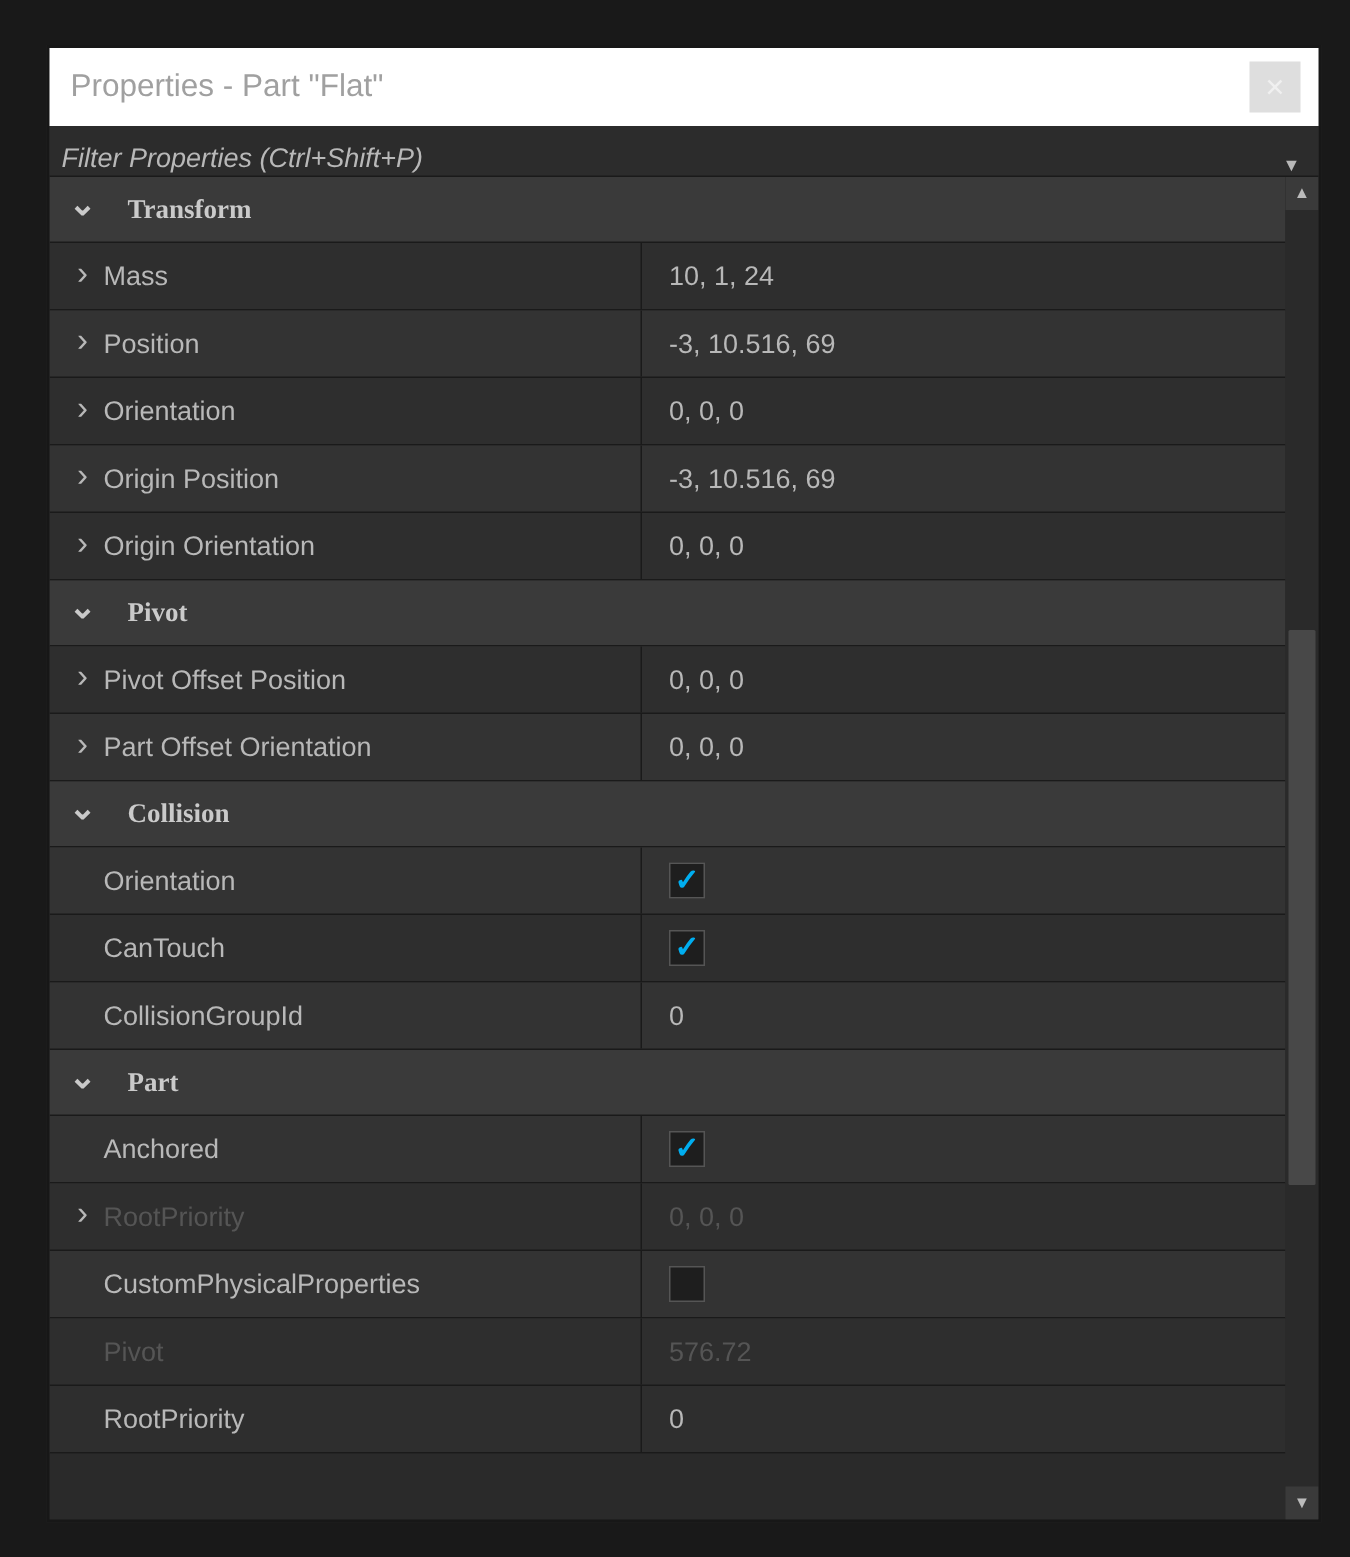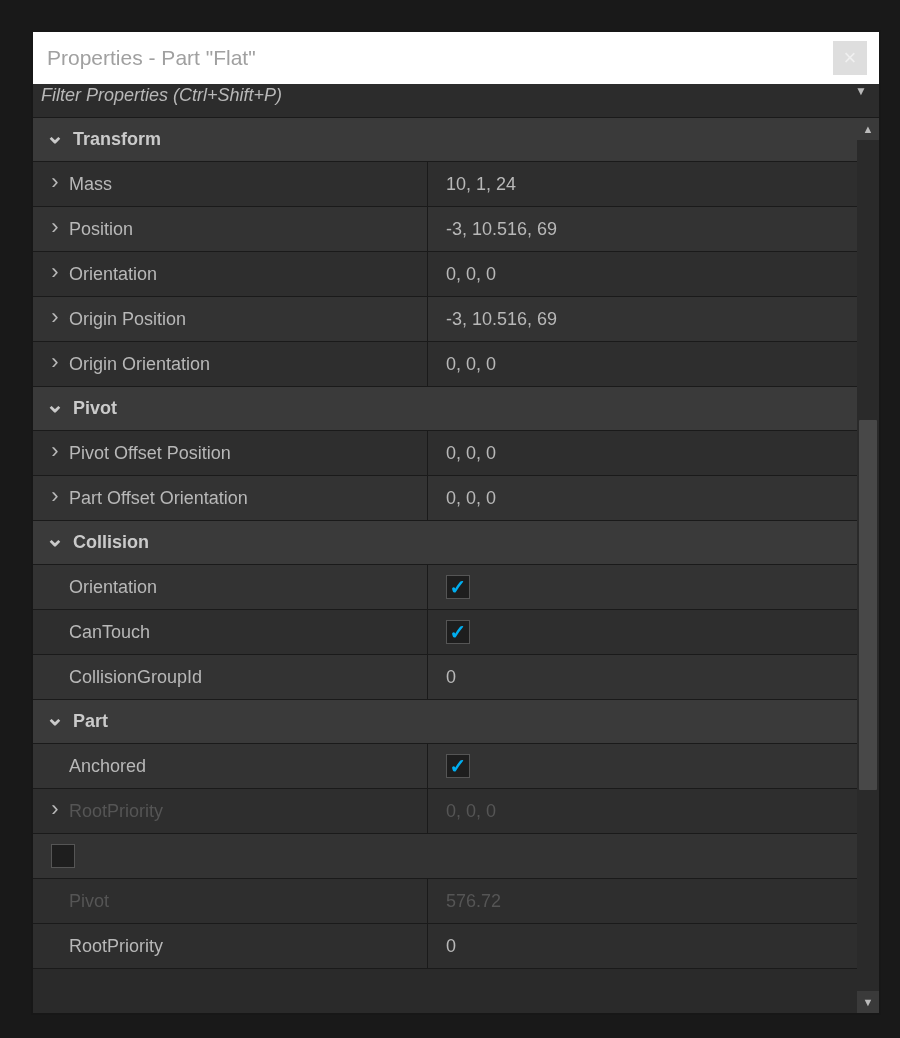--- a/index.html
+++ b/index.html
@@ -58,21 +58,21 @@
     align-items:center;
     justify-content:center;
     cursor:pointer;
     font-size:22px;
     color:#f0f0f0;
   }
   .filter-bar{
     height:34px;
     background:var(--filter-bg);
     display:flex;
-    align-items:flex-start;
+    align-items:flex-end;
     padding-left:6px;
     padding-right:6px;
     border-bottom:1px solid var(--border);
     gap:43px;
   }
   .filter-input{
     flex:1;
     background:transparent;
     border:none;
     color:var(--text);
@@ -150,21 +150,21 @@
     color:var(--text);
     font-size:14px;
     cursor:pointer;
     user-select:none;
   }
   .indent{
     width:28px;
     display:inline-block;
   }
   .section .expand{font-size:15px;color:#cacaca;}
-  .section .name{margin-left:4px;}
+  .section .name{margin-left:16px;font-family:Liberation Serif, serif;}
   .checkbox{
     width:24px;
     height:24px;
     border:1px solid #555;
     background:#1e1e1e;
     display:flex;
     align-items:center;
     justify-content:center;
     cursor:pointer;
   }
@@ -349,20 +349,24 @@
         <div class="row alt dim">
           <div class="label-cell">
             <span class="expand" style="font-size: 22px; transform: translateY(-2px);">›</span>
             <span>RootPriority</span>
           </div>
           <div class="value-cell">
             <span>0, 0, 0</span>
           </div>
         </div>
         <div class="row">
+          <div class="label-cell">
+            <span class="indent"></span>
+            <span>CustomPhysicalProperties</span>
+          </div>
           <div class="value-cell">
             <div class="checkbox"></div>
           </div>
         </div>
         <div class="row alt dim">
           <div class="label-cell">
             <span class="indent"></span>
             <span>Pivot</span>
           </div>
           <div class="value-cell">

